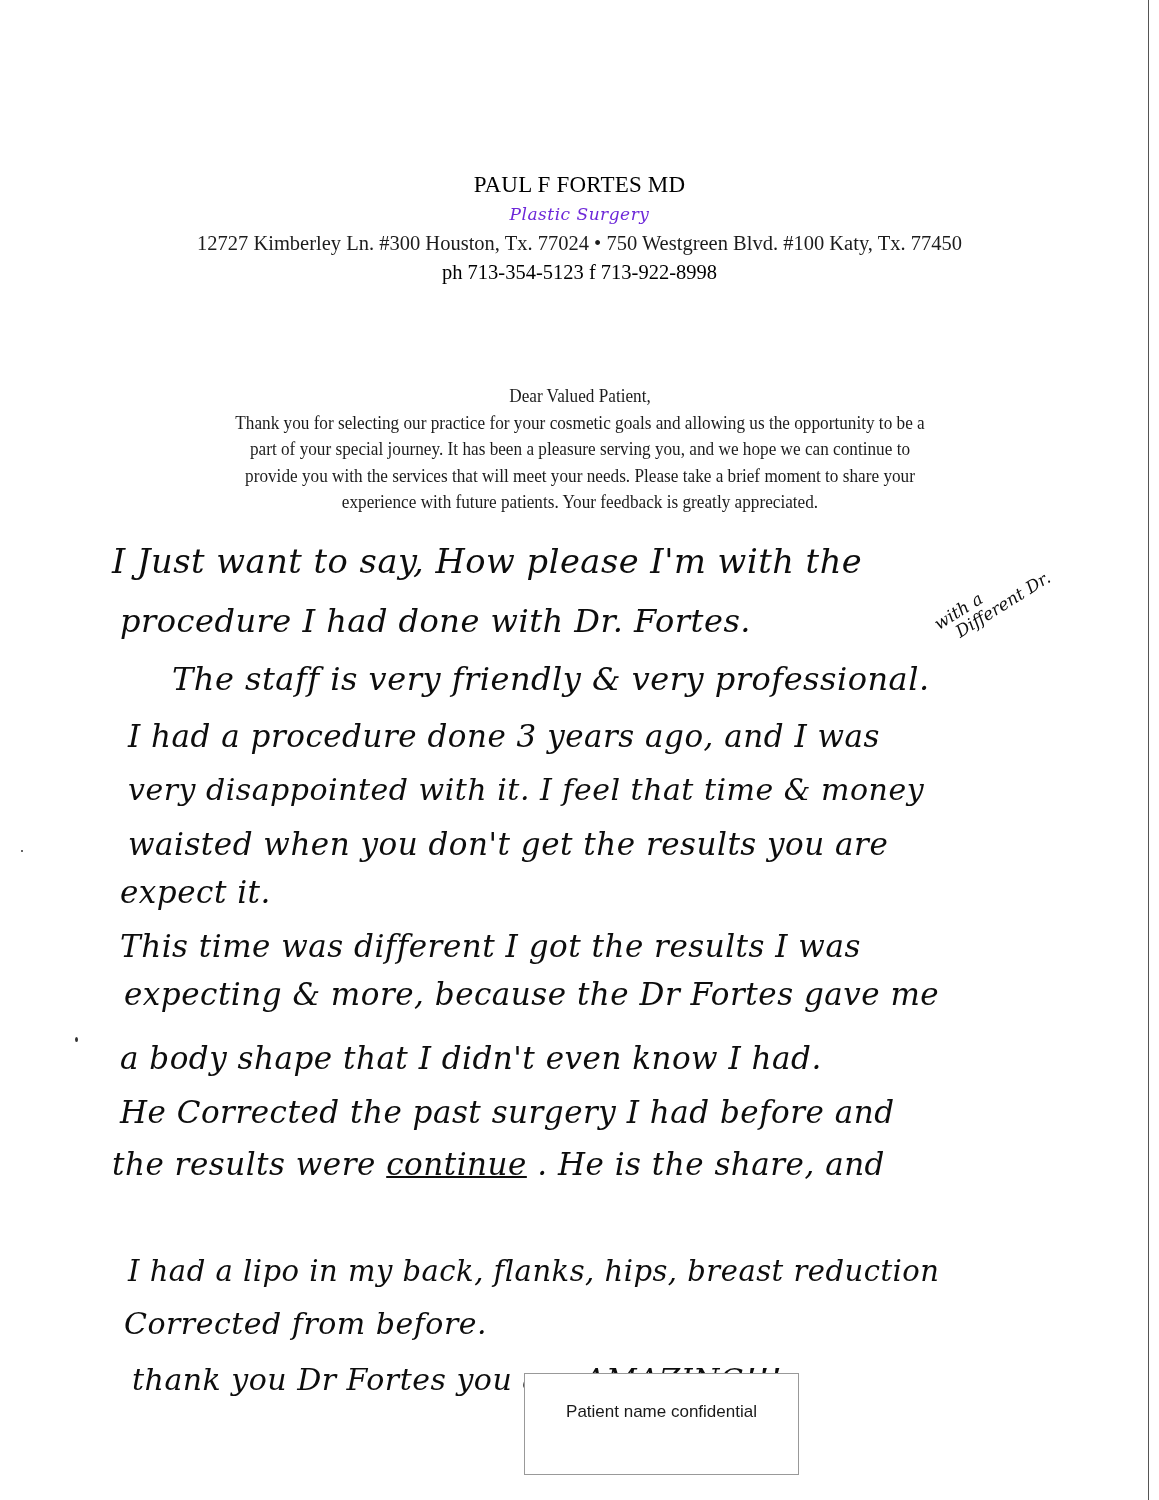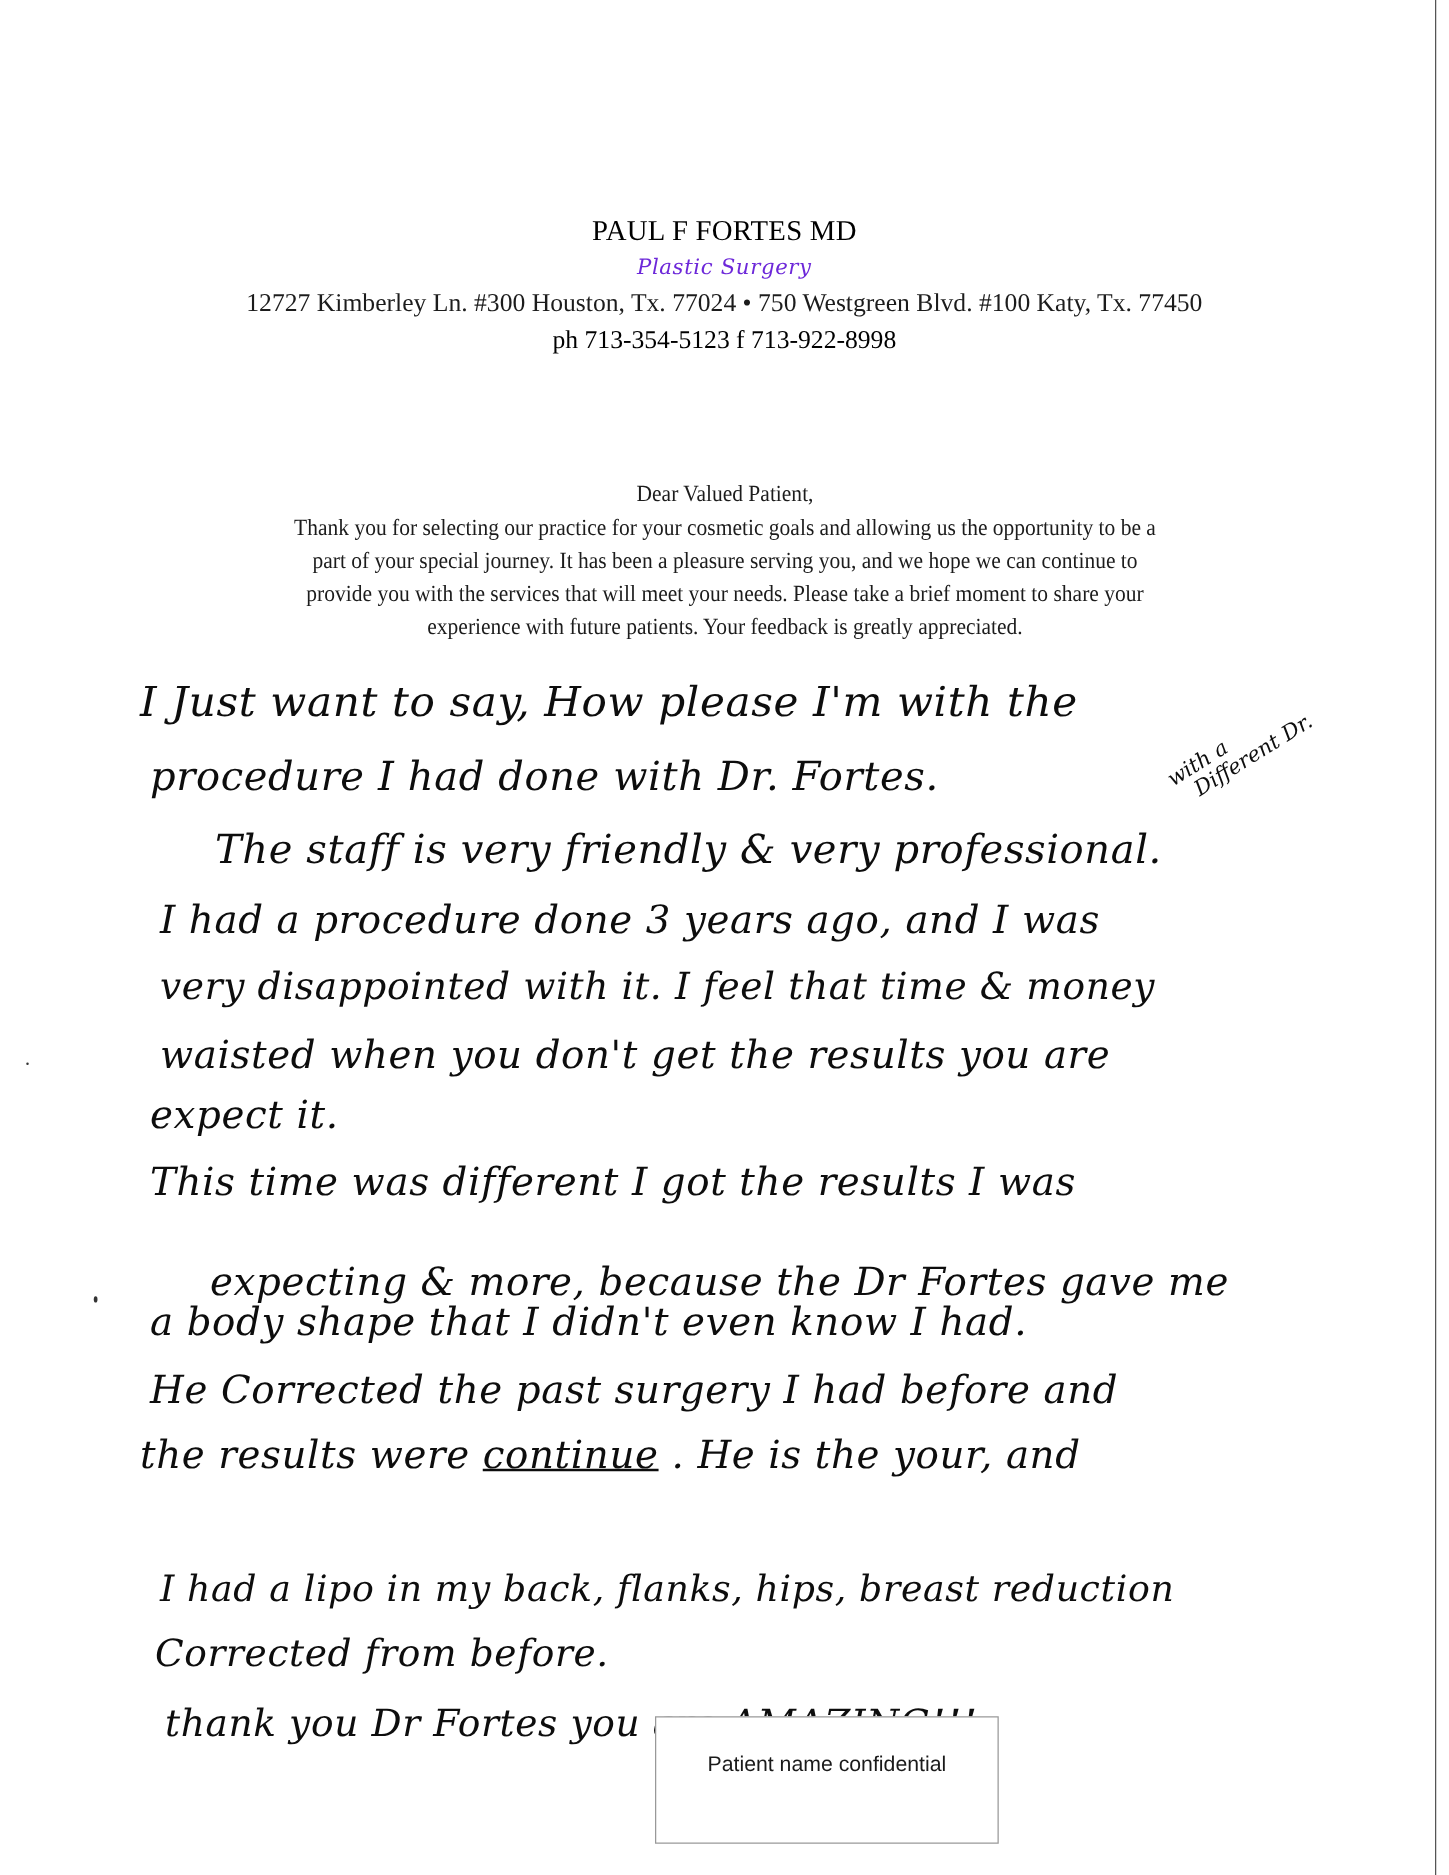--- a/index.html
+++ b/index.html
@@ -156,28 +156,28 @@
   <div class="hw-note" style="left:950px; top:80px;">
     <div>with a</div>
     <div style="padding-left:14px;">Different Dr.</div>
   </div>
 
   <div class="hw-line" style="left:128px; top:186px; font-size:31px;">I had a procedure done 3 years ago, and I was</div>
   <div class="hw-line" style="left:128px; top:240px; font-size:30px;">very disappointed with it. I feel that time &amp; money</div>
   <div class="hw-line" style="left:128px; top:294px; font-size:31px;">waisted when you don't get the results you are</div>
   <div class="hw-line" style="left:120px; top:342px; font-size:31px;">expect it.</div>
   <div class="hw-line" style="left:120px; top:396px; font-size:31px;">This time was different I got the results I was</div>
-  <div class="hw-line" style="left:124px; top:476px; font-size:31px;margin-left:44px;">expecting &amp; more, because the Dr Fortes gave me</div>
+  <div class="hw-line" style="left:124px; top:444px; font-size:31px;">expecting &amp; more, because the Dr Fortes gave me</div>
   <div class="hw-line" style="left:120px; top:508px; font-size:31px;">a body shape that I didn't even know I had.</div>
   <div class="hw-line" style="left:120px; top:562px; font-size:31px;">He Corrected the past surgery I had before and</div>
 
   <div class="hw-line" style="left:112px; top:614px; font-size:31px;">
     <span>the results were</span>
     <span class="underline-word">continue</span>
-    <span>. He is the your, and</span>
+    <span>. He is the share, and</span>
   </div>
 
   <div class="hw-line" style="left:128px; top:722px; font-size:29px;">I had a lipo in my back, flanks, hips, breast reduction</div>
   <div class="hw-line" style="left:124px; top:774px; font-size:30px;">Corrected from before.</div>
   <div class="hw-line" style="left:132px; top:830px; font-size:30px;">thank you Dr Fortes you are AMAZING!!!</div>
 </div>
 
 <div class="confidential-box">
   <div class="confidential-label">Patient name confidential</div>
 </div>

